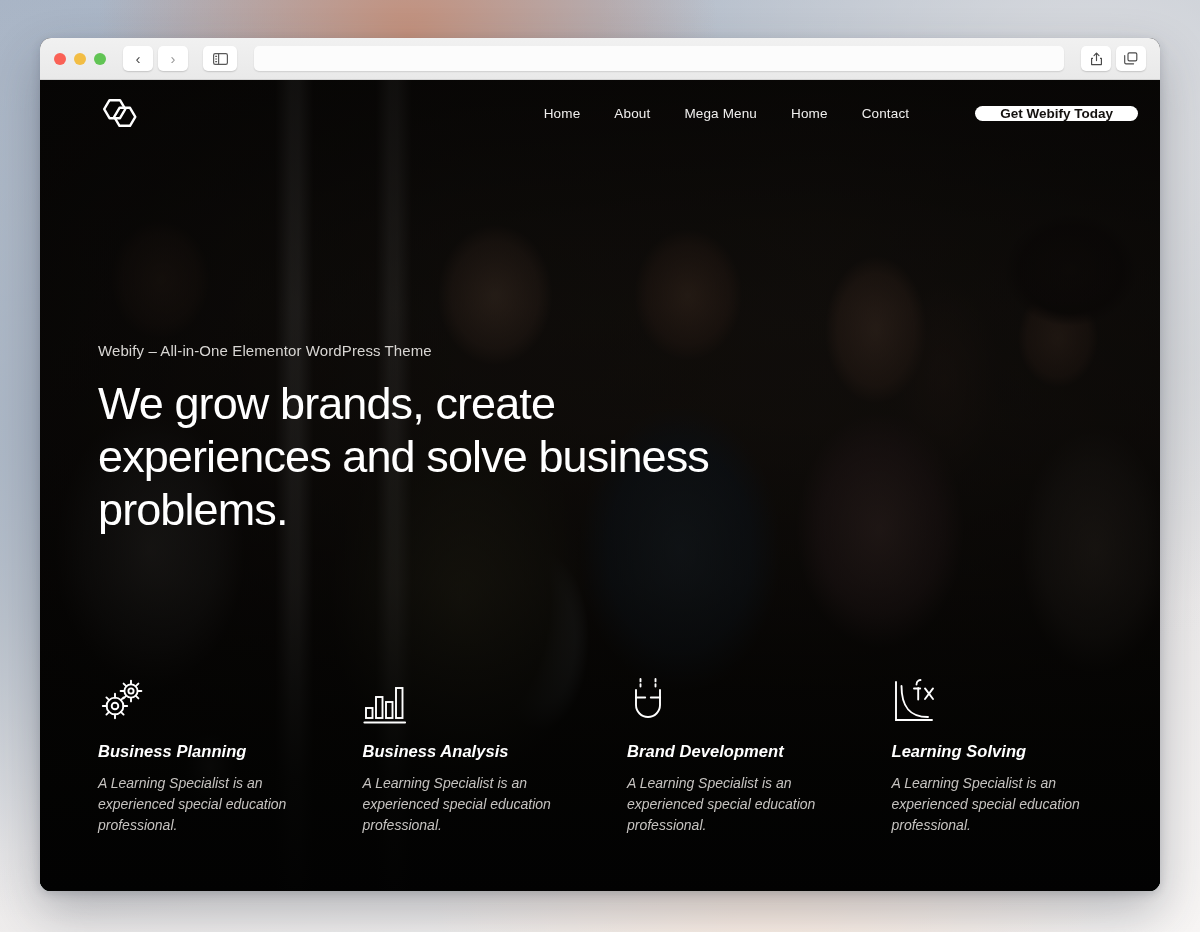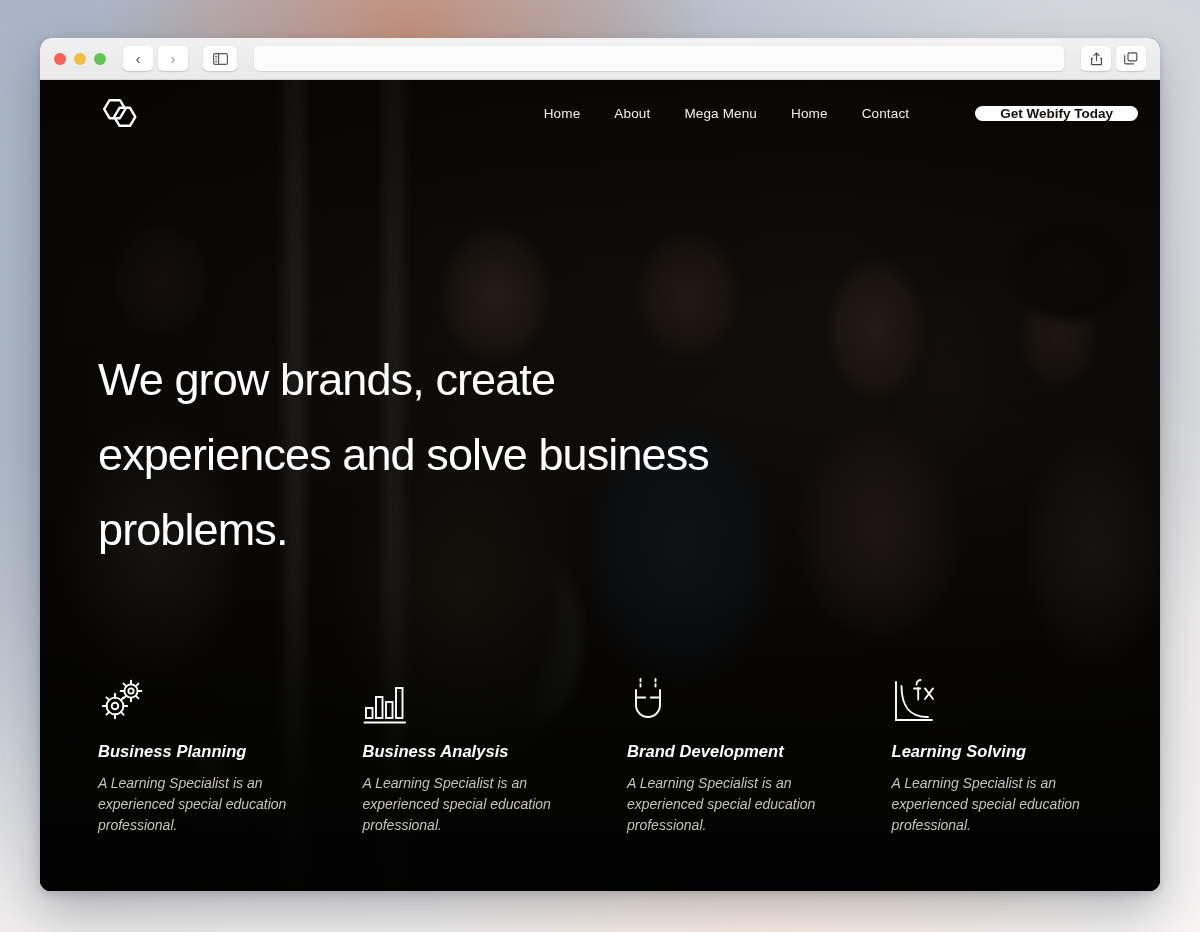--- a/index.html
+++ b/index.html
@@ -178,21 +178,21 @@
   }
   #hero-eyebrow {
     color: #d8d6d3;
     font-size: 15px;
     letter-spacing: 0.1px;
     margin-bottom: 18px;
   }
   #hero-title {
     color: #ffffff;
     font-size: 45px;
-    line-height: 75px;
+    line-height: 53px;
     font-weight: normal;
     letter-spacing: -0.9px;
     margin: 0;
   }
   #about-btn {
     margin-top: 36px;
     display: inline-block;
     background: #ff0055;
     color: #ffffff;
     font-size: 14.5px;
@@ -304,20 +304,21 @@
           <a class="navlink" href="#">Home</a>
           <a class="navlink" href="#">About</a>
           <a class="navlink" href="#">Mega Menu</a>
           <a class="navlink" href="#">Home</a>
           <a class="navlink" href="#">Contact</a>
           <button id="cta-pill">Get Webify Today</button>
         </nav>
       </div>
 
       <div id="hero-copy">
+        <div id="hero-eyebrow">Webify – All-in-One Elementor WordPress Theme</div>
         <h1 id="hero-title">We grow brands, create experiences and solve business problems.</h1>
       </div>
 
       <div id="features">
 
         <div class="feature">
           <svg class="feature-icon" viewBox="0 0 56 52">
             <g fill="none" stroke="#ffffff" stroke-width="1.9">
               <circle cx="33" cy="15" r="6.6"></circle>
               <circle cx="33" cy="15" r="2.6"></circle>

